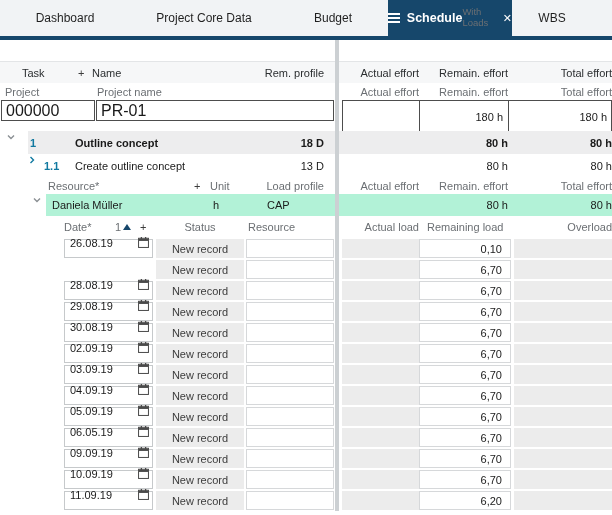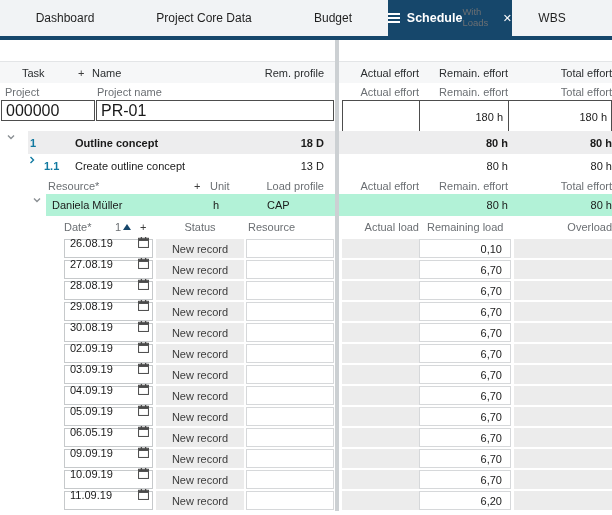--- a/index.html
+++ b/index.html
@@ -219,30 +219,20 @@
       <input class="cellinput" value="" style="">
     </div>
     <div class="lc l-actual"></div>
     <div class="lc l-rem">
       <input class="cellinput rgt" value="0,10" style="">
     </div>
     <div class="lc l-over"></div>
   </div>
 
   <div class="lrow">
-    <div class="lc l-date">
-      <span class="dtxt">27.08.19</span>
-      <span style="display:inline-flex">
-        <svg width="11" height="11" viewBox="0 0 12 12">
-          <path d="M3 0h1.4v2.4H3zM7.6 0H9v2.4H7.6z" fill="#4a4a4a"></path>
-          <rect x="0.6" y="1.4" width="10.8" height="10" fill="none" stroke="#4a4a4a" stroke-width="1.1"></rect>
-          <rect x="1.1" y="1.9" width="9.8" height="2.4" fill="#4a4a4a"></rect>
-        </svg>
-      </span>
-    </div>
     <div class="lc l-status">New record</div>
     <div class="lc l-comment">
       <input class="cellinput" value="" style="">
     </div>
     <div class="lc l-actual"></div>
     <div class="lc l-rem">
       <input class="cellinput rgt" value="6,70" style="">
     </div>
     <div class="lc l-over"></div>
   </div>

